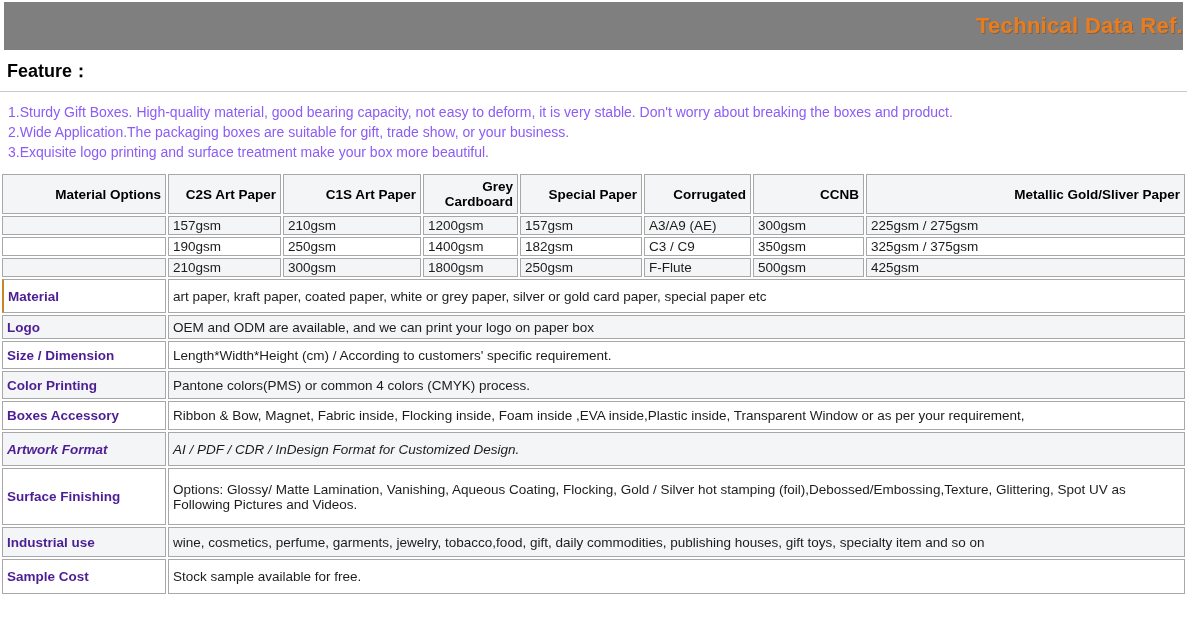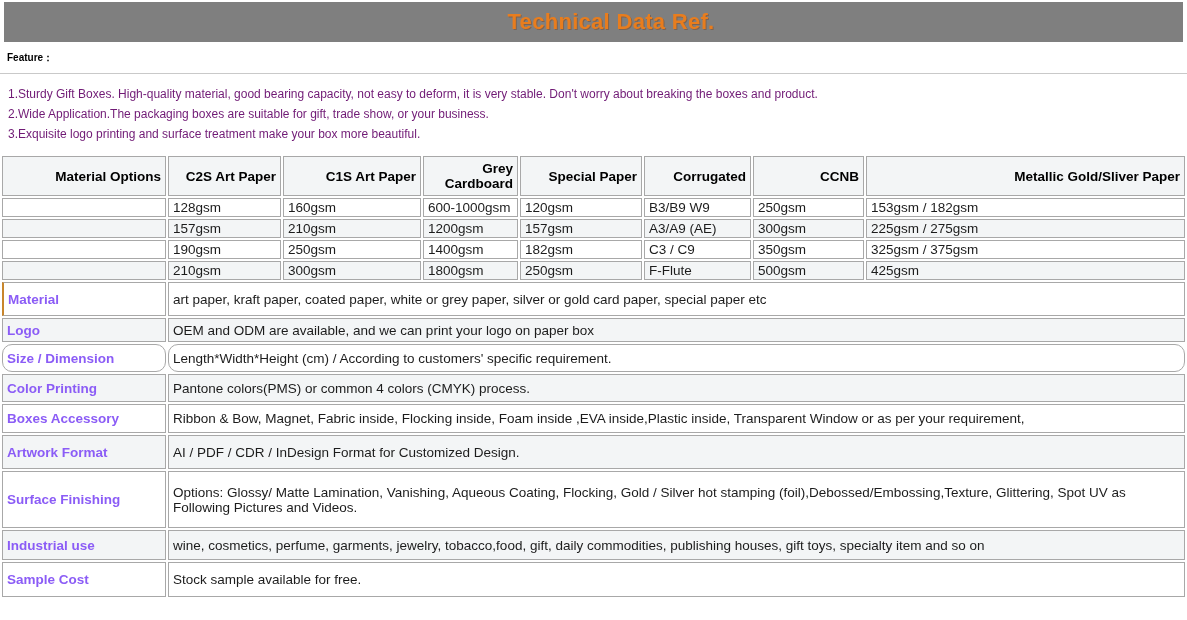--- a/index.html
+++ b/index.html
@@ -2,55 +2,55 @@
 <html><head>
 <meta charset="utf-8">
 <style>
   html,body{margin:0;padding:0;background:#ffffff;}
   body{
     width:1187px;height:620px;overflow:hidden;
     font-family:"Liberation Sans",sans-serif;
     -webkit-font-smoothing:antialiased;
   }
   .titlebar{
-    margin:2px 4px 0 4px;height:40px;background:#7f7f7f;
-    display:flex;align-items:center;justify-content:center;padding-left:35px;
+    margin:2px 4px 0 4px;height:48px;background:#7f7f7f;
+    display:flex;align-items:center;justify-content:flex-end;padding-left:35px;
   }
   .titlebar .title{
     color:#e87d1e;font-weight:bold;font-size:22px;letter-spacing:.3px;
     text-shadow:1px 1px 0 rgba(120,50,0,.35);
   }
   .feature-head{
-    padding:9px 7px 8px 7px;font-weight:bold;font-size:10px;color:#000;
+    padding:9px 7px 8px 7px;font-weight:bold;font-size:18px;color:#000;
     border-bottom:1px solid #c9c9c9;
   }
   .feature-list{
-    padding:10px 8px 6px 8px;font-size:12px;color:#701a75;line-height:20px;
+    padding:10px 8px 6px 8px;font-size:14px;color:#8b5cf6;line-height:20px;
   }
   table.spec{
     width:1187px;table-layout:fixed;
     border-collapse:separate;border-spacing:2px 2px;
     font-size:13.5px;color:#1c1c1c;margin-top:4px;
   }
   td,th{
     border:1px solid #a8a8a8;background:#ffffff;
     padding:1px 4px;vertical-align:middle;text-align:left;
     overflow:hidden;word-wrap:break-word;
   }
   th{font-weight:bold;color:#000;text-align:right;}
   tr.stripe td,tr.stripe th{background:#f3f5f6;}
   tr.hdr th{height:36px;}
   tr.gsm td{height:15px;}
-  td.lbl{font-weight:bold;color:#8b5cf6;}
+  td.lbl{font-weight:bold;color:#4c1d95;}
   tr.r-material td{height:30px;}
   tr.r-logo td{height:20px;}
-  tr.r-size td{height:24px;border-radius:10px;}
+  tr.r-size td{height:24px;}
   tr.r-color td{height:24px;}
   tr.r-boxes td{height:25px;}
-  tr.r-artwork td{height:30px;}
+  tr.r-artwork td{height:30px;font-style:italic;}
   tr.r-surface td{height:53px;}
   tr.r-industrial td{height:26px;}
   tr.r-sample td{height:31px;}
   td.accent{border-left:2px solid #c8862c;}
 </style>
 </head>
 <body>
 
 <div class="titlebar">
   <span class="title">Technical Data Ref.</span>
@@ -81,30 +81,20 @@
     <th>Material Options</th>
     <th>C2S Art Paper</th>
     <th>C1S Art Paper</th>
     <th>Grey Cardboard</th>
     <th>Special Paper</th>
     <th>Corrugated</th>
     <th>CCNB</th>
     <th>Metallic Gold/Sliver Paper</th>
   </tr>
 
-  <tr class="gsm">
-    <td></td>
-    <td>128gsm</td>
-    <td>160gsm</td>
-    <td>600-1000gsm</td>
-    <td>120gsm</td>
-    <td>B3/B9 W9</td>
-    <td>250gsm</td>
-    <td>153gsm / 182gsm</td>
-  </tr>
   <tr class="gsm stripe">
     <td></td>
     <td>157gsm</td>
     <td>210gsm</td>
     <td>1200gsm</td>
     <td>157gsm</td>
     <td>A3/A9 (AE)</td>
     <td>300gsm</td>
     <td>225gsm / 275gsm</td>
   </tr>

